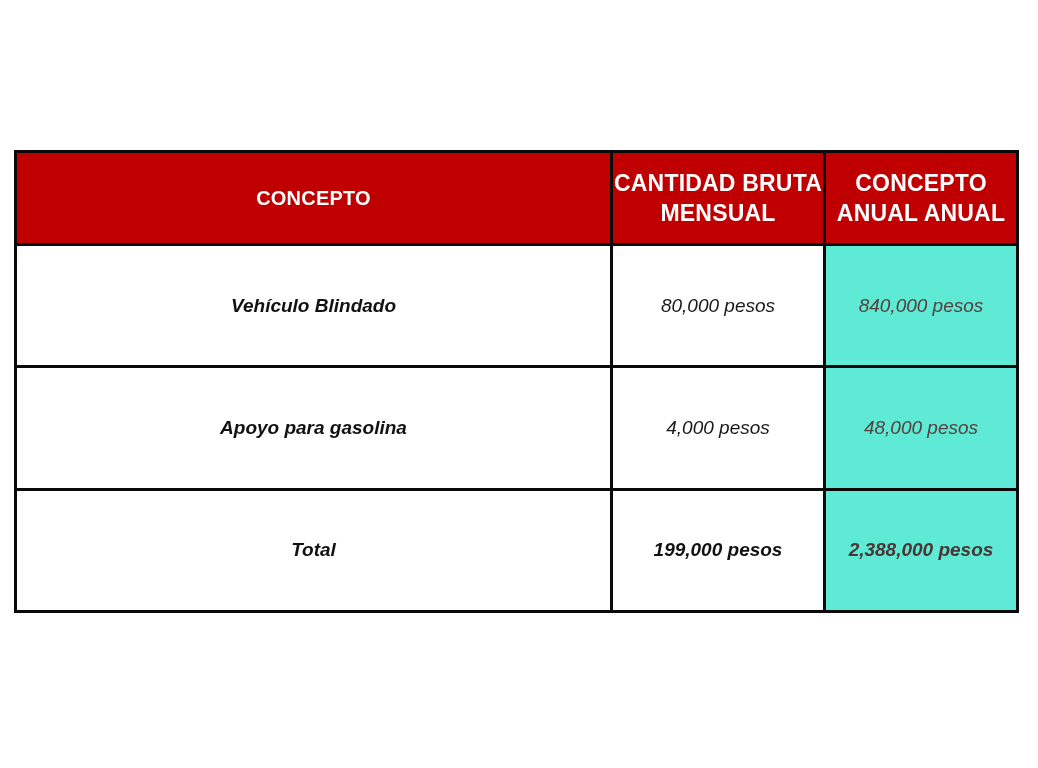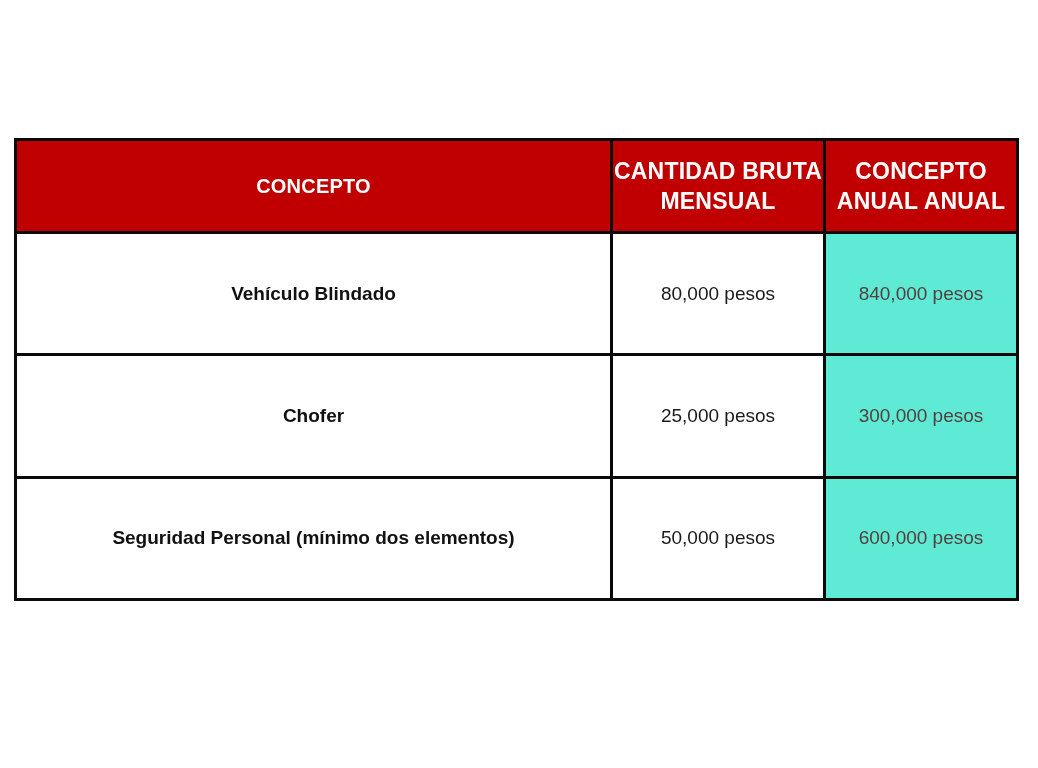--- a/index.html
+++ b/index.html
@@ -11,21 +11,21 @@
     width: 1038px;
     height: 768px;
     font-family: "Liberation Sans", sans-serif;
     overflow: hidden;
     position: relative;
   }
 
   #table-wrap {
     position: absolute;
     left: 14px;
-    top: 138px;
+    top: 150px;
     width: 1002px;
     height: 463px;
   }
 
   table.budget {
     width: 1002px;
     height: 463px;
     border-collapse: collapse;
     table-layout: fixed;
     background: #ffffff;
@@ -58,21 +58,21 @@
     font-size: 20px;
   }
   th.h-mensual,
   th.h-anual {
     font-size: 23px;
     line-height: 1.32;
   }
   .hdr-line { display: block; }
 
   
-  tbody tr { height: 61.6px; }
+  tbody tr { height: 61.6px; font-style: italic; }
 
   td.cell-concepto {
     font-size: 19px;
     font-weight: bold;
     color: #111111;
   }
   td.cell-mensual {
     font-size: 19px;
     font-weight: normal;
     color: #1a1a1a;
@@ -119,24 +119,24 @@
         </th>
       </tr>
     </thead>
     <tbody id="table-body">
         <tr>
           <td class="cell-concepto">Vehículo Blindado</td>
           <td class="cell-mensual">80,000 pesos</td>
           <td class="cell-anual">840,000 pesos</td>
         </tr>
         <tr>
-          <td class="cell-concepto">Chofer</td>
-          <td class="cell-mensual">25,000 pesos</td>
-          <td class="cell-anual">300,000 pesos</td>
+          <td class="cell-concepto">Apoyo para gasolina</td>
+          <td class="cell-mensual">4,000 pesos</td>
+          <td class="cell-anual">48,000 pesos</td>
         </tr>
-        <tr>
-          <td class="cell-concepto">Seguridad Personal (mínimo dos elementos)</td>
-          <td class="cell-mensual">50,000 pesos</td>
-          <td class="cell-anual">600,000 pesos</td>
+        <tr class="total-row">
+          <td class="cell-concepto">Total</td>
+          <td class="cell-mensual">199,000 pesos</td>
+          <td class="cell-anual">2,388,000 pesos</td>
         </tr>
       </tbody>
   </table>
 </div>
 
 </body></html>

